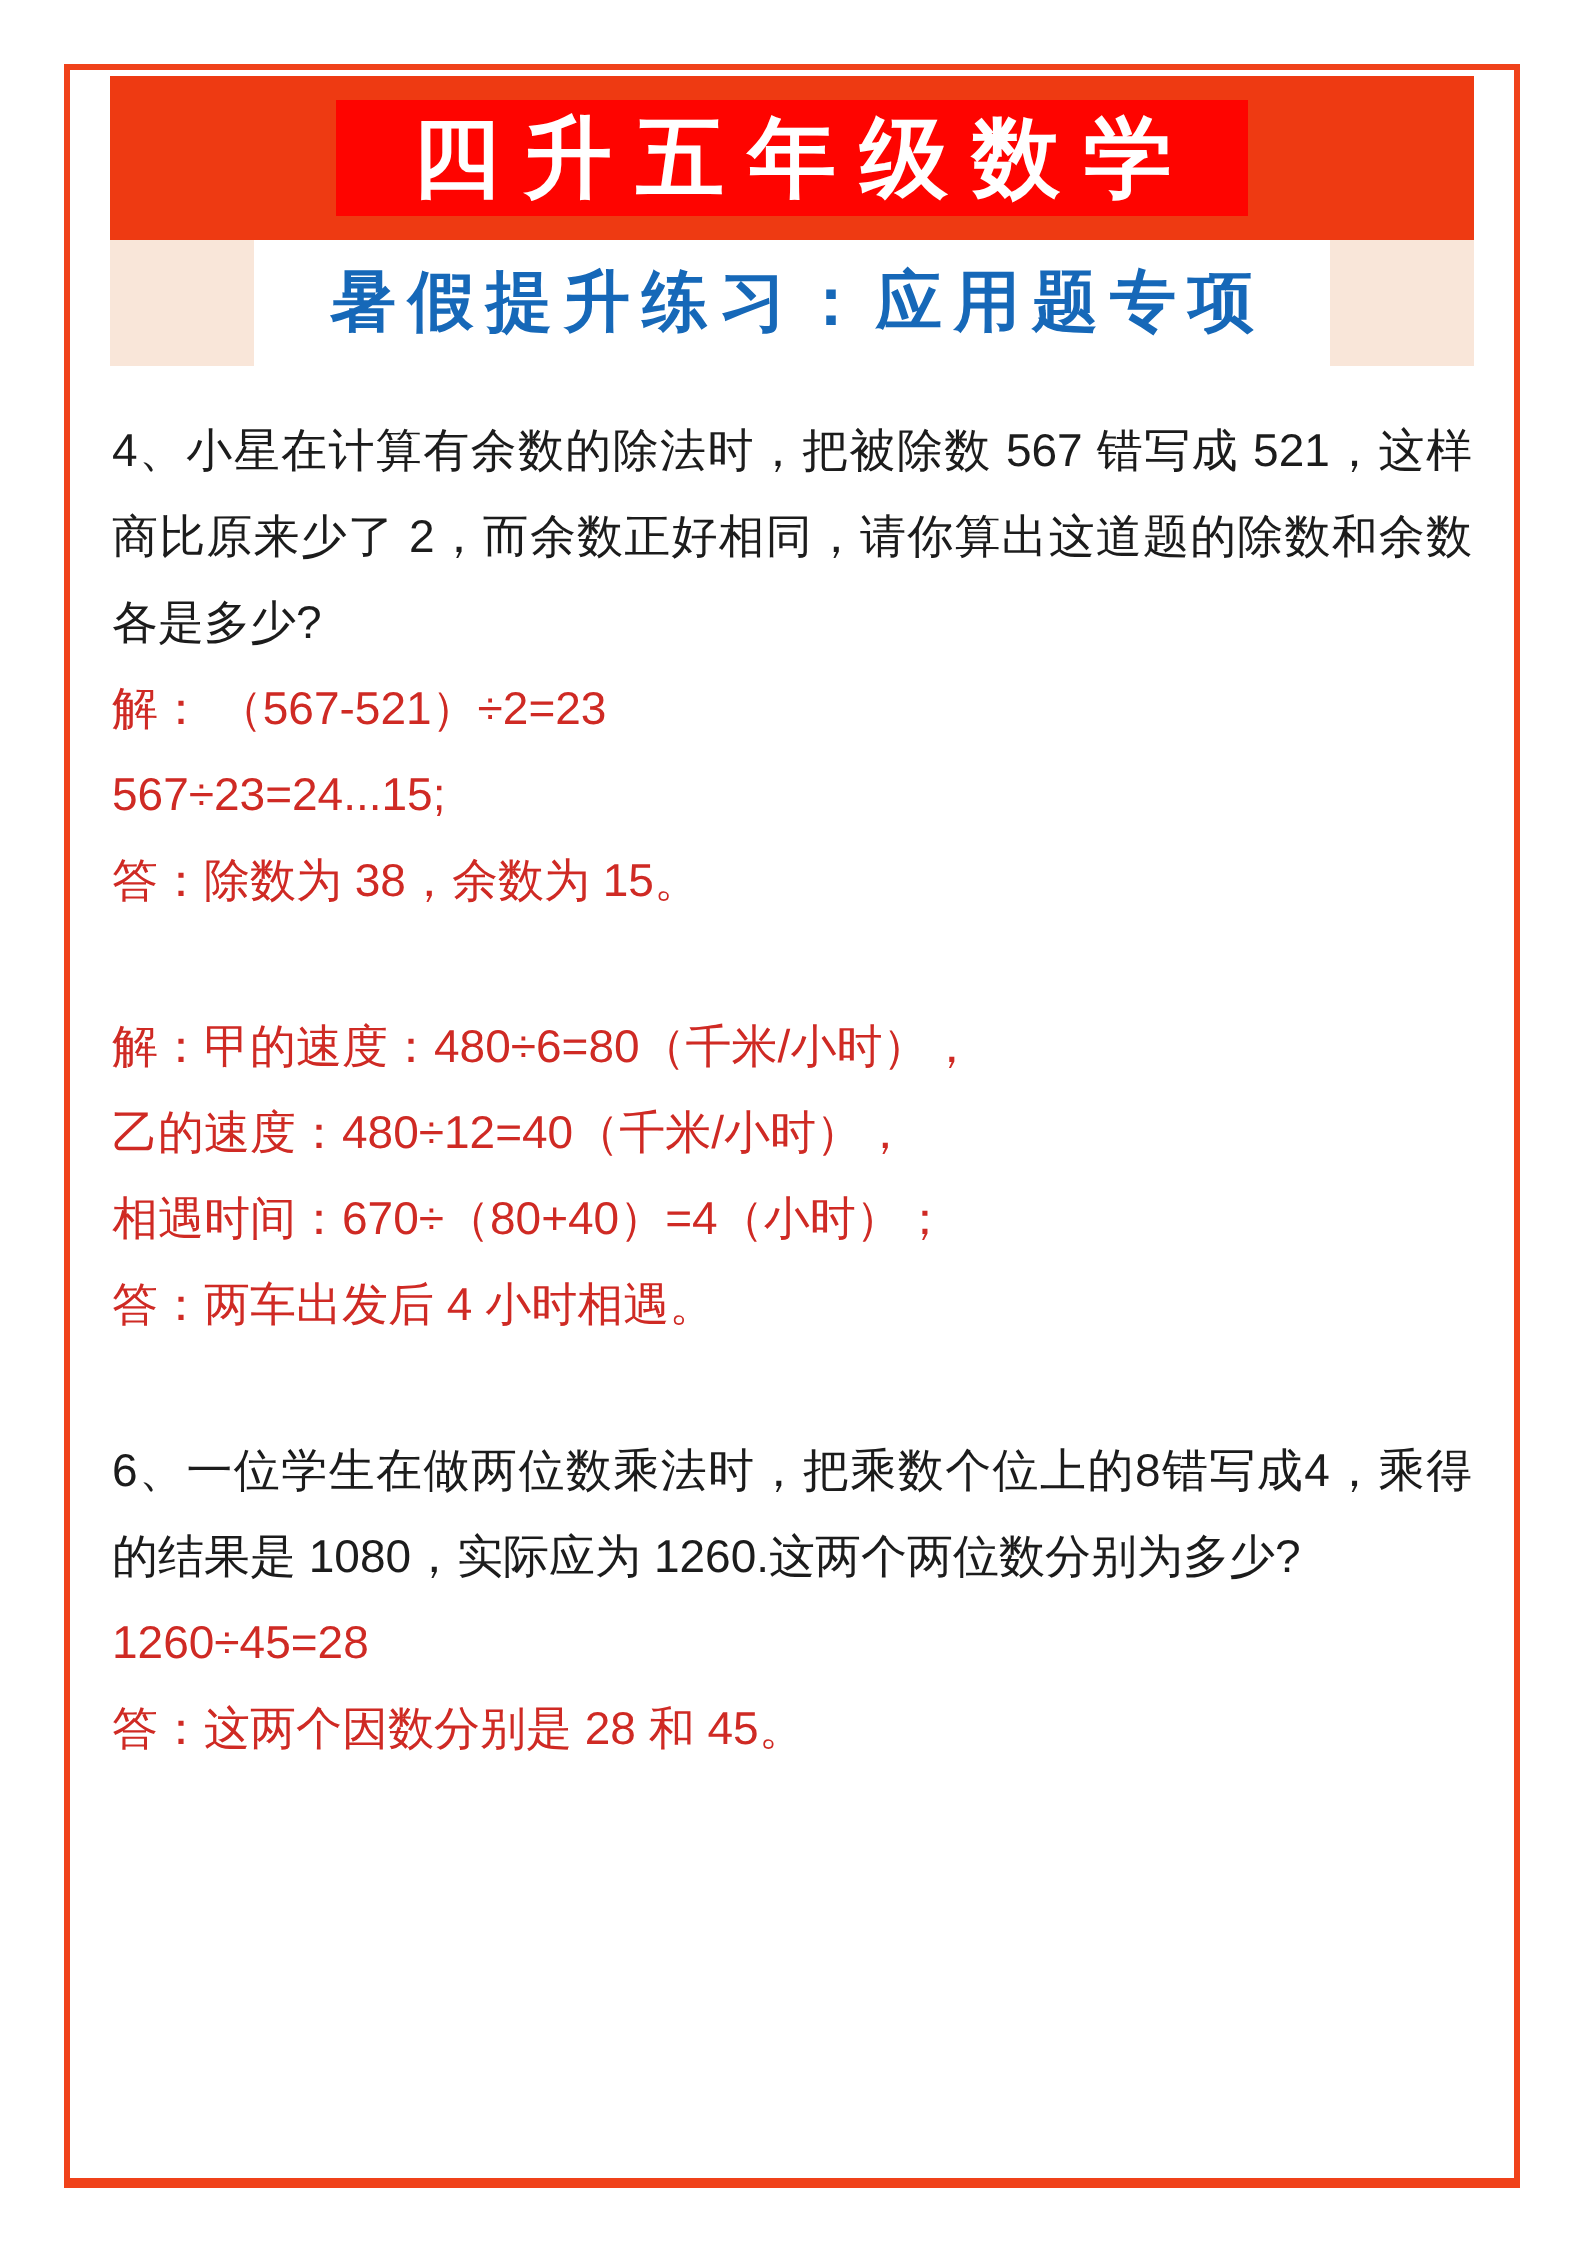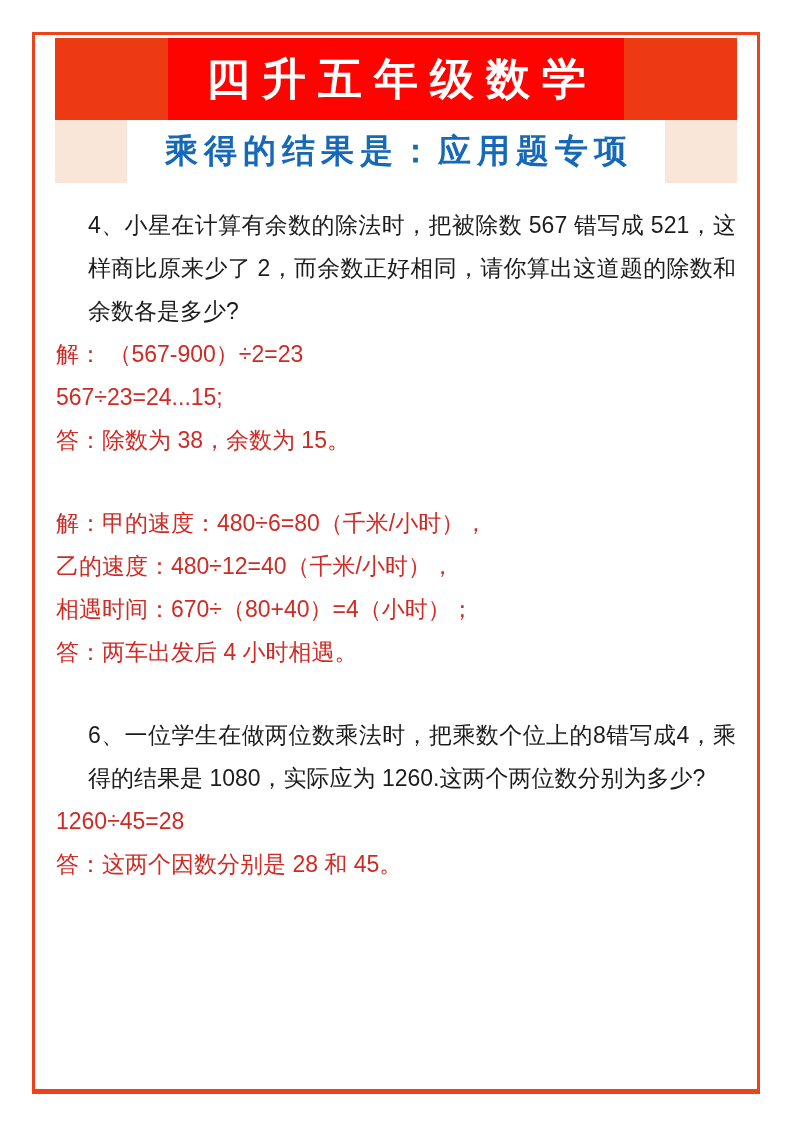--- a/index.html
+++ b/index.html
@@ -27,21 +27,21 @@
     border-bottom-width:5px;
     padding:3px 20px 0 20px;
     background:#ffffff;
   }
   .banner-red{
     height:82px;
     background:var(--banner_outer_red);
     display:flex;align-items:center;justify-content:center;
   }
   .banner-red-inner{
-    height:82px;
+    height:58px;
     background:var(--banner_inner_red);
     display:flex;align-items:center;justify-content:center;
     padding:0 26px;
   }
   .page-title{
     color:var(--title_text);
     font-size:44px;
     font-weight:bold;
     letter-spacing:12px;
     text-indent:12px;
@@ -70,48 +70,47 @@
     margin-top:21px;
     padding:0 1px;
     font-size:23px;
     line-height:43px;
   }
   .problem + .problem{margin-top:40px;}
   .question{
     color:var(--question_text);
     text-align:justify;
     text-justify:inter-character;
-    margin-left:32px;
   }
   .solution-line{
     color:var(--solution_text);
   }
 </style>
 </head>
 <body>
 
 <div class="sheet">
 
   <div class="banner-red">
     <div class="banner-red-inner">
       <div class="page-title">四升五年级数学</div>
     </div>
   </div>
 
   <div class="banner-peach">
     <div class="banner-peach-inner">
-      <div class="page-subtitle">乘得的结果是：应用题专项</div>
+      <div class="page-subtitle">暑假提升练习：应用题专项</div>
     </div>
   </div>
 
   <div class="content">
 
     <div class="problem">
       <p class="question">4、小星在计算有余数的除法时，把被除数 567 错写成 521，这样商比原来少了 2，而余数正好相同，请你算出这道题的除数和余数各是多少?</p>
-      <p class="solution-line">解： （567-900）÷2=23</p>
+      <p class="solution-line">解： （567-521）÷2=23</p>
       <p class="solution-line">567÷23=24...15;</p>
       <p class="solution-line">答：除数为 38，余数为 15。</p>
     </div>
 
     <div class="problem">
       <p class="solution-line">解：甲的速度：480÷6=80（千米/小时），</p>
       <p class="solution-line">乙的速度：480÷12=40（千米/小时），</p>
       <p class="solution-line">相遇时间：670÷（80+40）=4（小时）；</p>
       <p class="solution-line">答：两车出发后 4 小时相遇。</p>
     </div>

